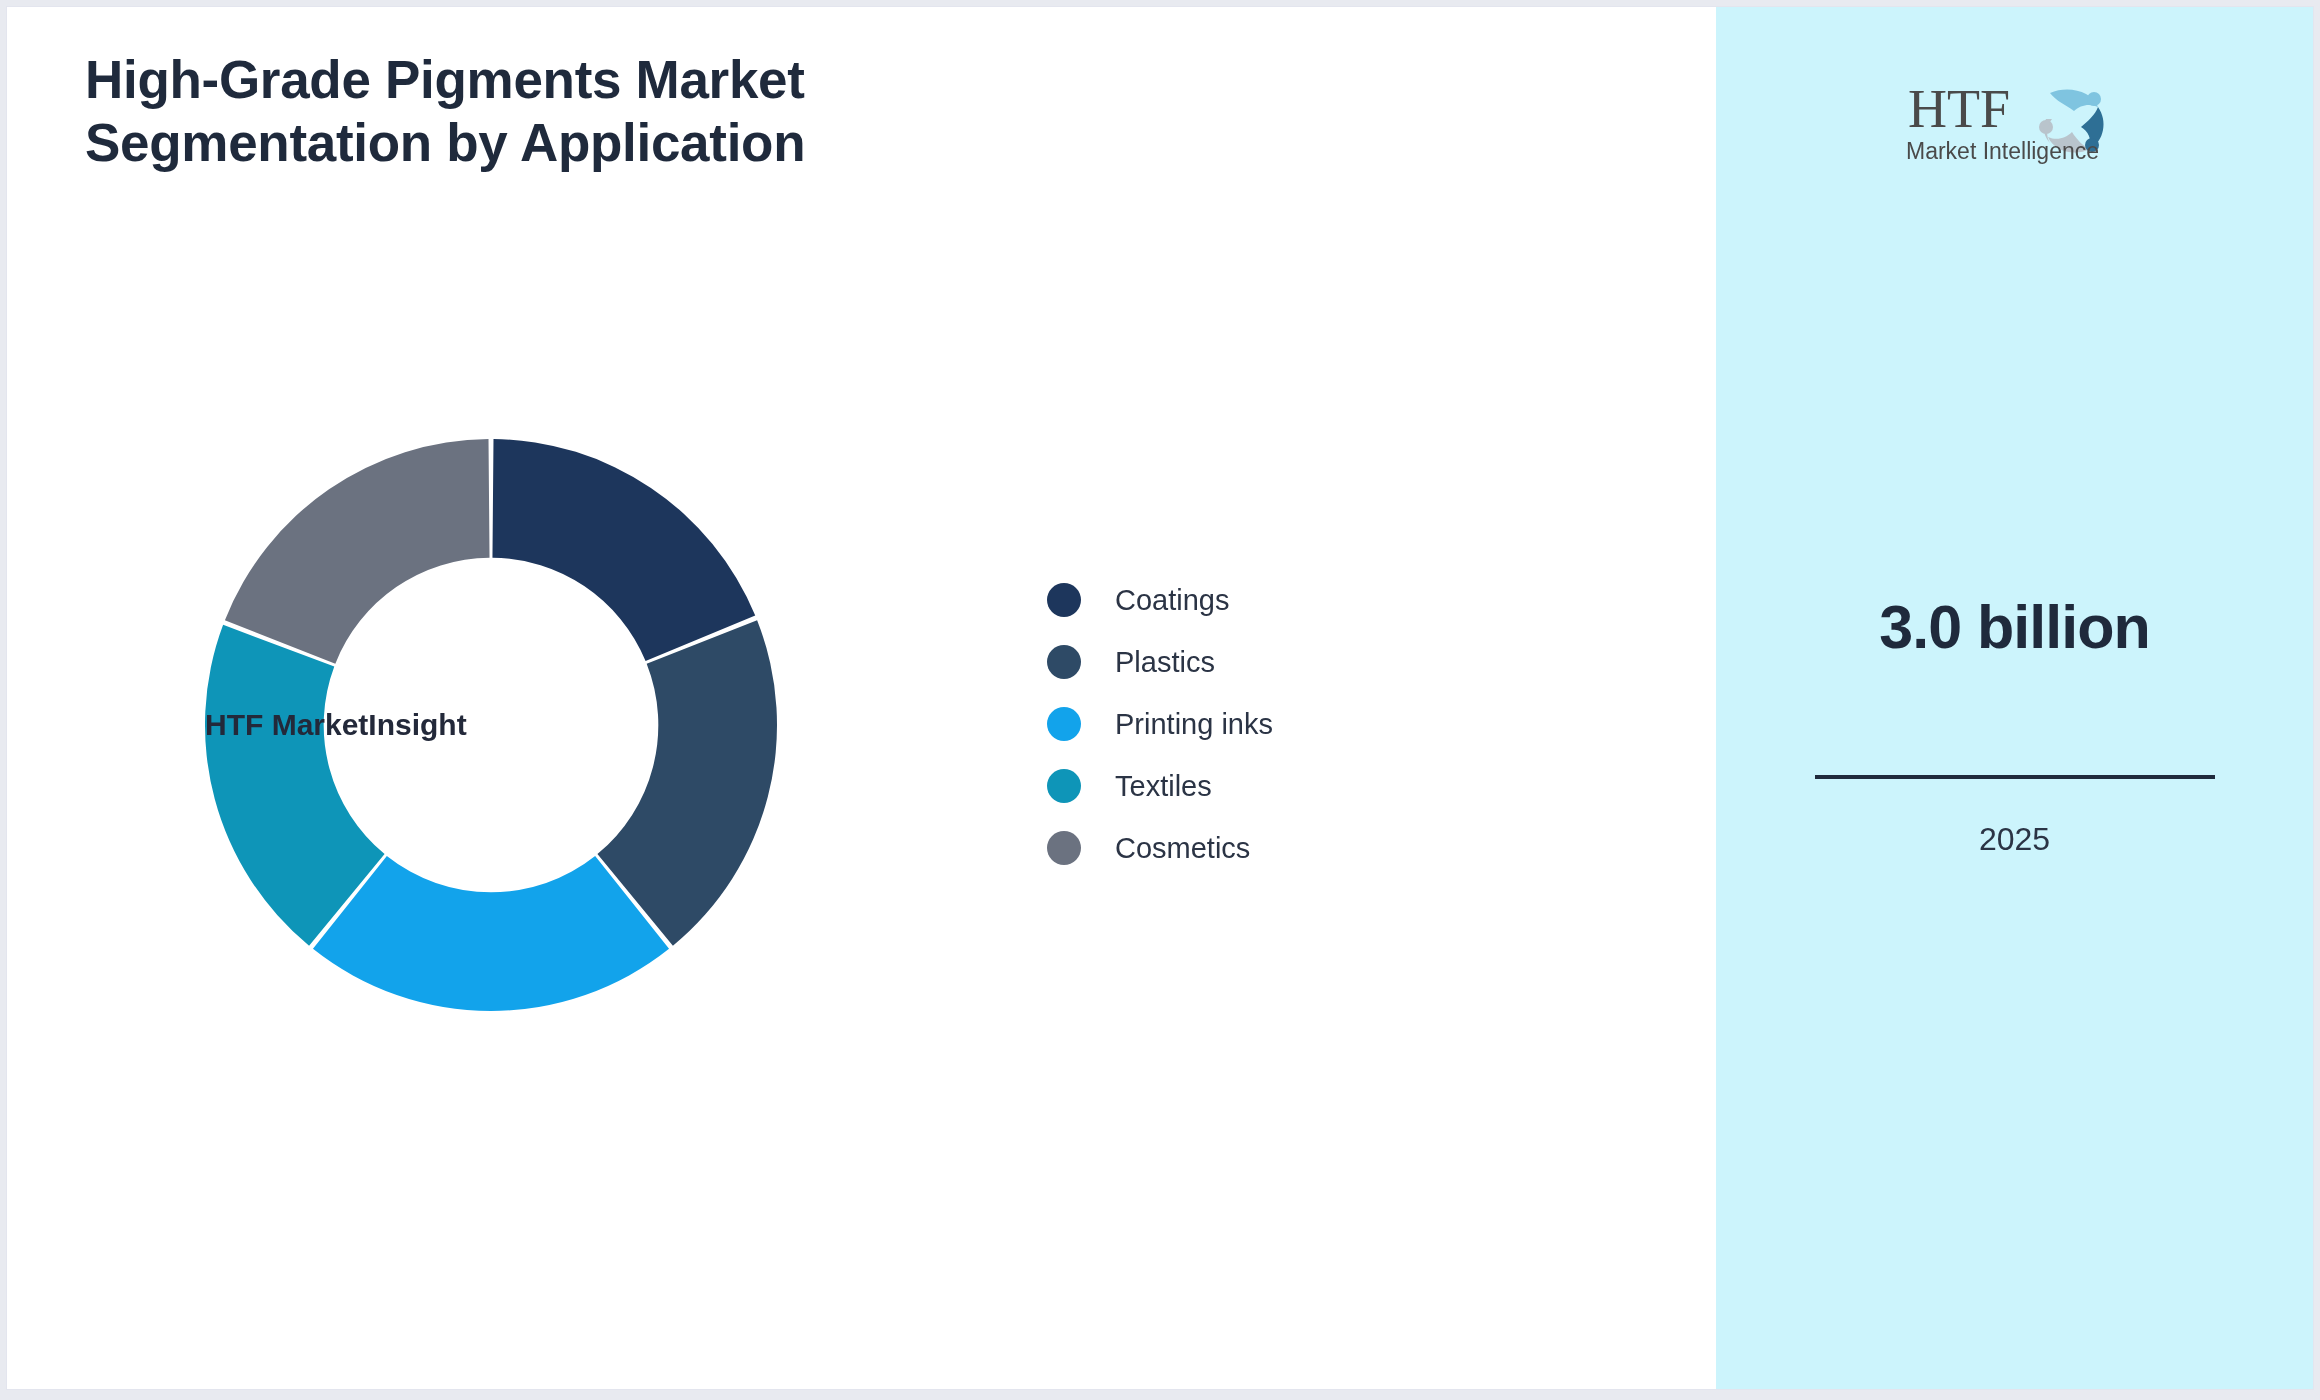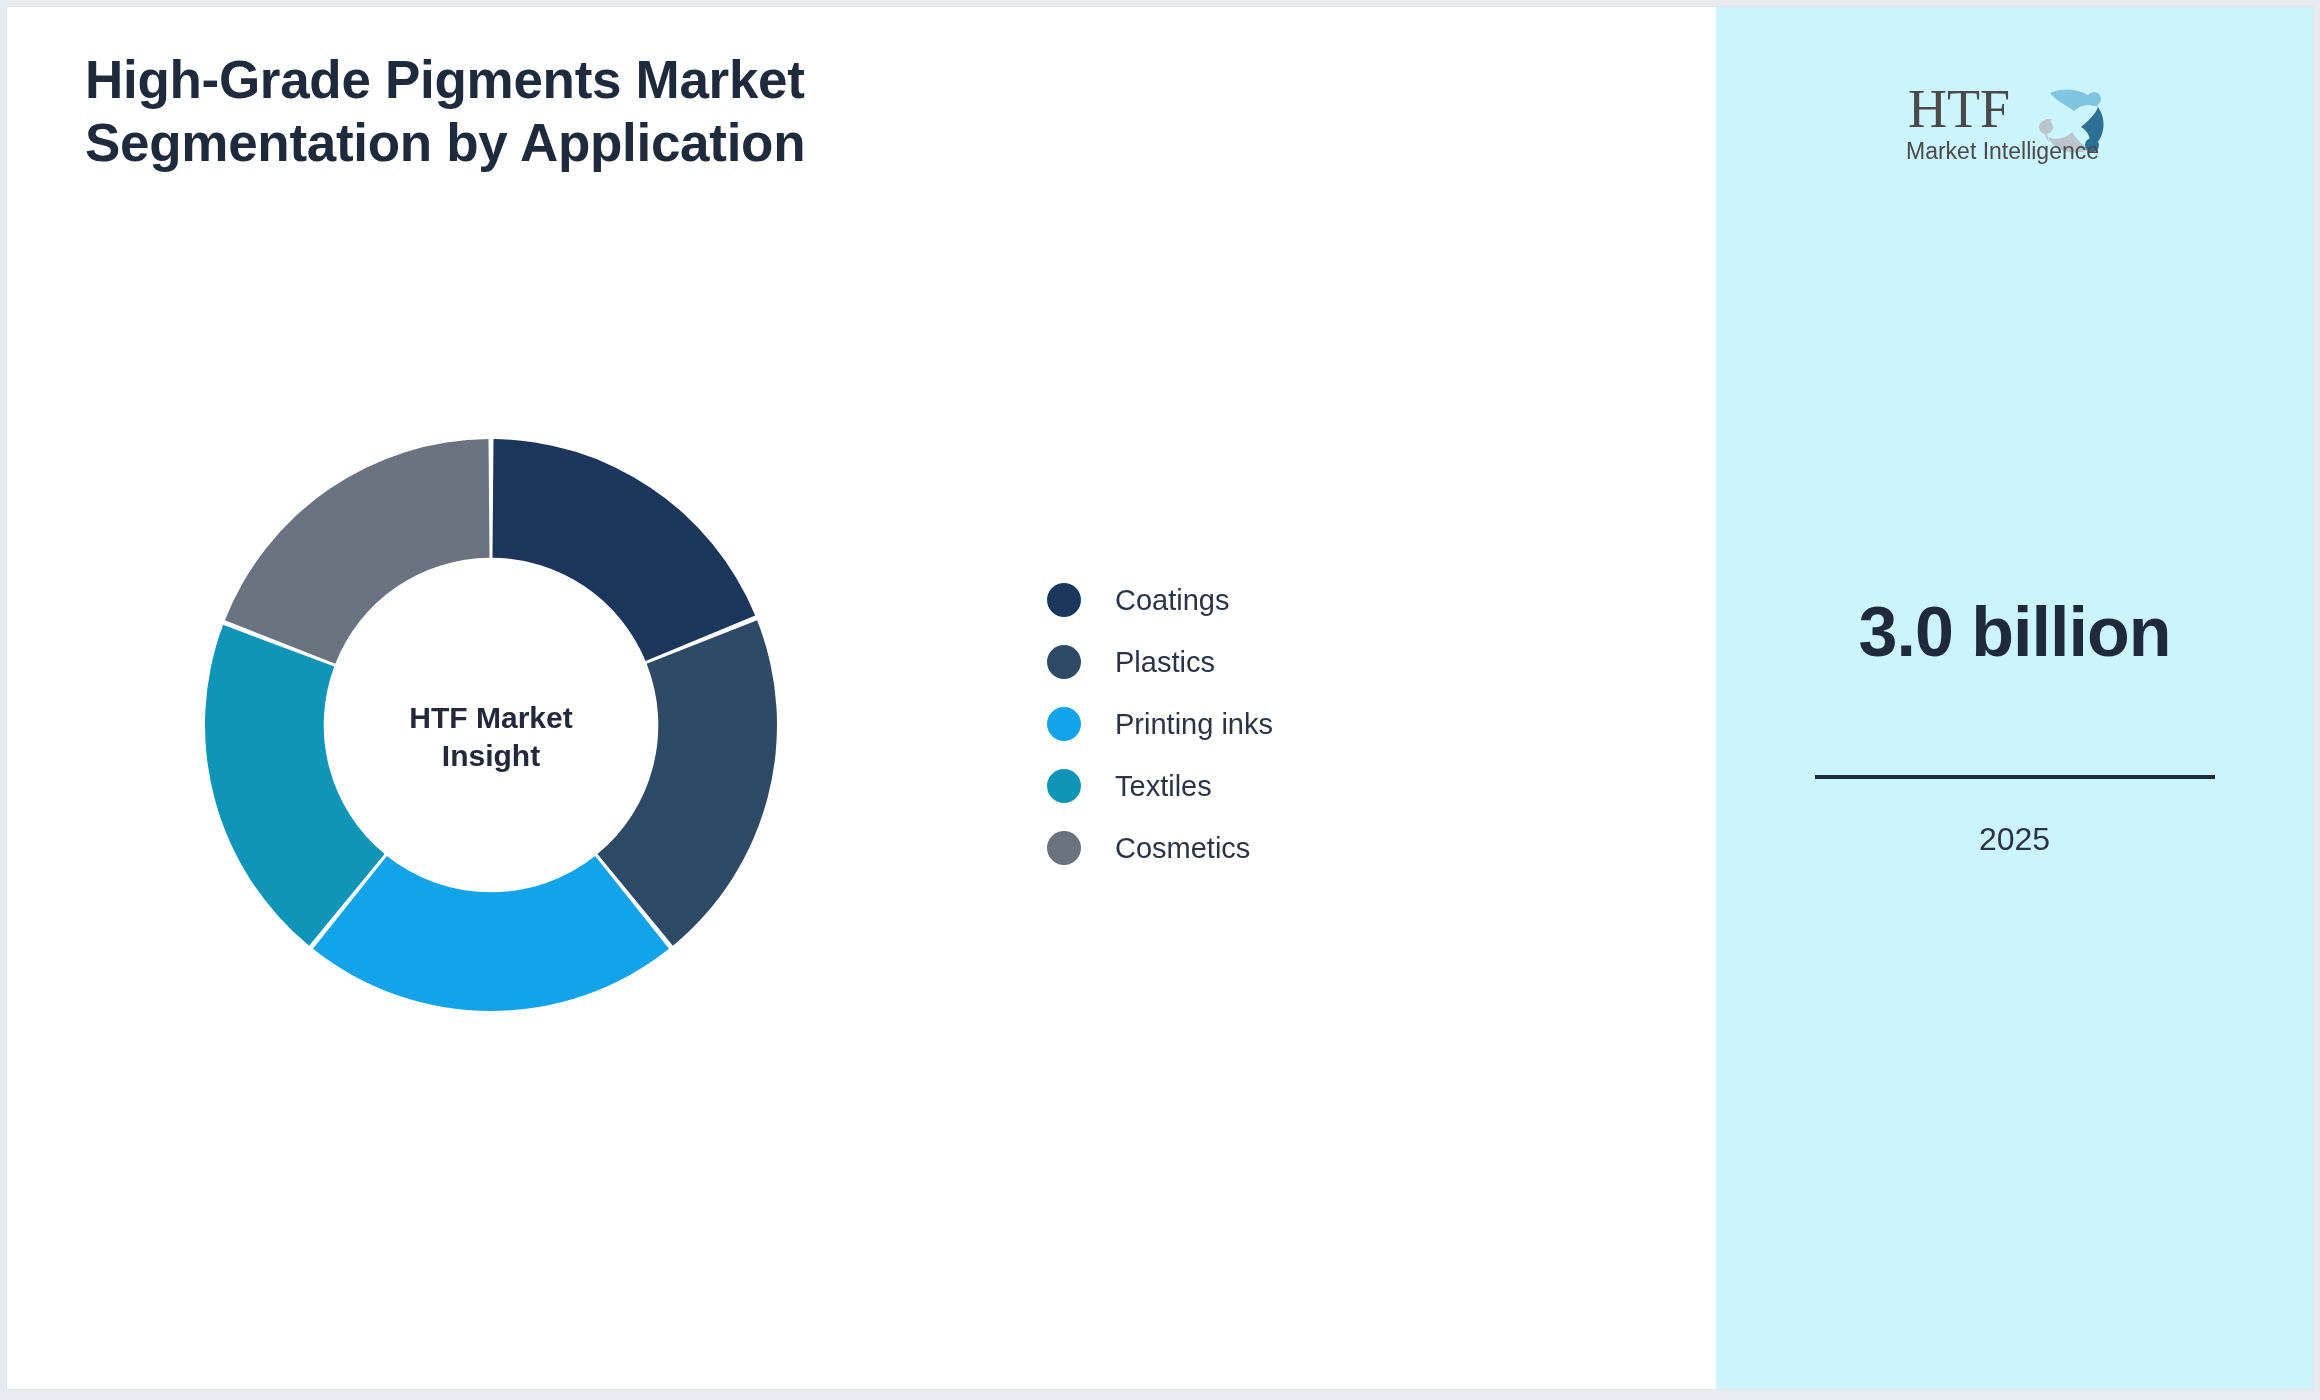--- a/index.html
+++ b/index.html
@@ -33,23 +33,23 @@
   }
   #title .ln { display:block; }
   #donut-wrap {
     position:absolute;
     left:198px; top:432px;
     width:572px; height:572px;
   }
   #donut-svg { display:block; width:572px; height:572px; }
   #donut-center-text {
     position:absolute;
-    left:0; top:12px; width:572px; height:572px;
-    display:flex; flex-direction:column;
-    align-items:center; justify-content:center;
+    left:0; top:0; width:572px; height:572px;
+    display:flex; flex-direction:row;
+    align-items:center; 
     font-size:30px; font-weight:bold;
     color:#23293a; line-height:1.28;
     text-align:center;
     pointer-events:none;
   }
   #legend {
     position:absolute;
     left:1040px; top:548px;
   }
   .legend-row {
@@ -78,21 +78,21 @@
     position:absolute;
     left:50%; transform:translateX(-50%);
     top:68px;
     width:230px; height:92px;
   }
   #logo svg { display:block; }
   #bignum {
     position:absolute;
     left:0; right:0; top:590px;
     text-align:center;
-    font-size:70px;
+    font-size:61px;
     font-weight:bold;
     color:#1f2a3c;
     letter-spacing:-1px;
     line-height:1;
   }
   #rule {
     position:absolute;
     left:50%; transform:translateX(-50%);
     top:768px;
     width:400px; height:4px;

